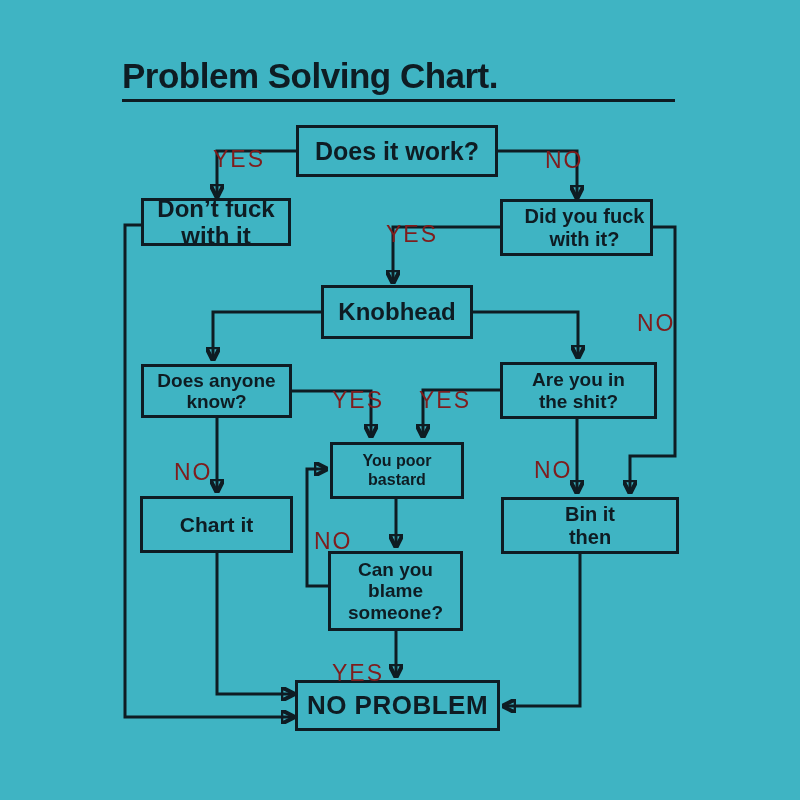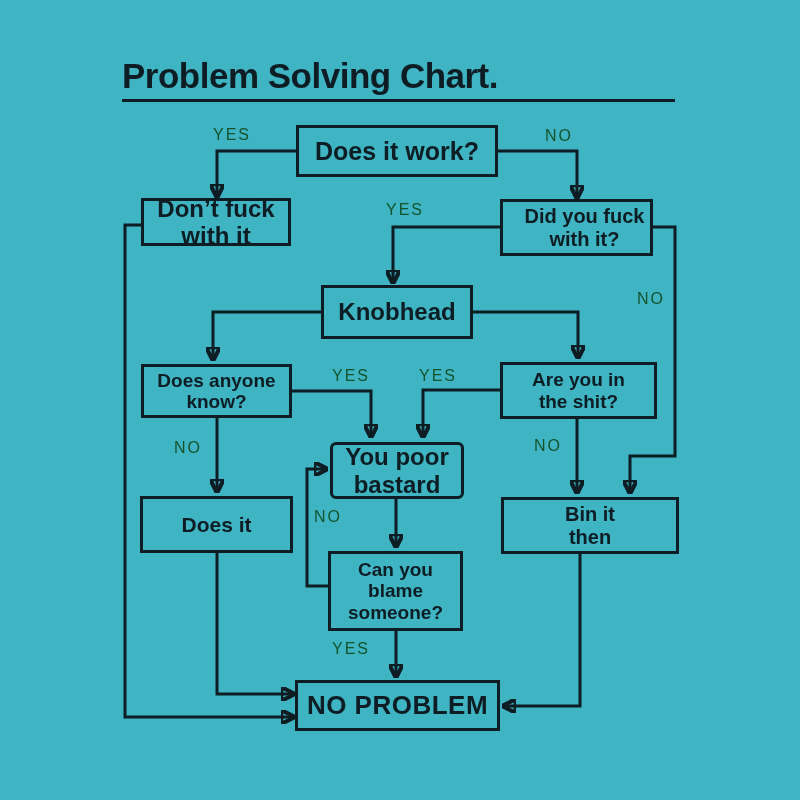--- a/index.html
+++ b/index.html
@@ -25,31 +25,31 @@
   .wires{position:absolute;left:0;top:0;}
   .wires path{fill:none;stroke:#0e1c23;stroke-width:3;}
   .node{
     position:absolute;box-sizing:border-box;
     border:3px solid #0e1c23;
     display:flex;align-items:center;justify-content:center;
     text-align:center;font-weight:bold;color:#0e1c23;
     white-space:pre-line;line-height:1.13;
   }
   .edge-label{
-    position:absolute;font-size:16px;font-weight:normal;
-    letter-spacing:2px;color:#14532d;white-space:nowrap;
+    position:absolute;font-size:23px;font-weight:normal;
+    letter-spacing:2px;color:#7f1d1d;white-space:nowrap;margin-top:20px;
   }
   
   #n0{left:296px;top:125px;width:202px;height:52px;font-size:25px;}
   #n1{left:141px;top:198px;width:150px;height:48px;font-size:24px;}
   #n2{left:500px;top:199px;width:153px;height:57px;font-size:20px;padding-left:16px;}
   #n3{left:321px;top:285px;width:152px;height:54px;font-size:24px;}
   #n4{left:141px;top:364px;width:151px;height:54px;font-size:19px;}
   #n5{left:500px;top:362px;width:157px;height:57px;font-size:19px;}
-  #n6{left:330px;top:442px;width:134px;height:57px;font-size:24px;border-radius:6px;}
+  #n6{left:330px;top:442px;width:134px;height:57px;font-size:16px;}
   #n7{left:140px;top:496px;width:153px;height:57px;font-size:21px;}
   #n8{left:501px;top:497px;width:178px;height:57px;font-size:20px;}
   #n9{left:328px;top:551px;width:135px;height:80px;font-size:19px;}
   #n10{left:295px;top:680px;width:205px;height:51px;font-size:26px;letter-spacing:0.5px;}
   
   #e0{left:213px;top:126px;}
   #e1{left:545px;top:127px;}
   #e2{left:386px;top:201px;}
   #e3{left:637px;top:290px;}
   #e4{left:332px;top:367px;}
@@ -96,21 +96,21 @@
 with it</div>
   <div class="node" id="n2">Did you fuck
 with it?</div>
   <div class="node" id="n3">Knobhead</div>
   <div class="node" id="n4">Does anyone
 know?</div>
   <div class="node" id="n5">Are you in
 the shit?</div>
   <div class="node" id="n6">You poor
 bastard</div>
-  <div class="node" id="n7">Does it</div>
+  <div class="node" id="n7">Chart it</div>
   <div class="node" id="n8">Bin it
 then</div>
   <div class="node" id="n9">Can you
 blame
 someone?</div>
   <div class="node" id="n10">NO PROBLEM</div>
 
   <div class="edge-label" id="e0">YES</div>
   <div class="edge-label" id="e1">NO</div>
   <div class="edge-label" id="e2">YES</div>

